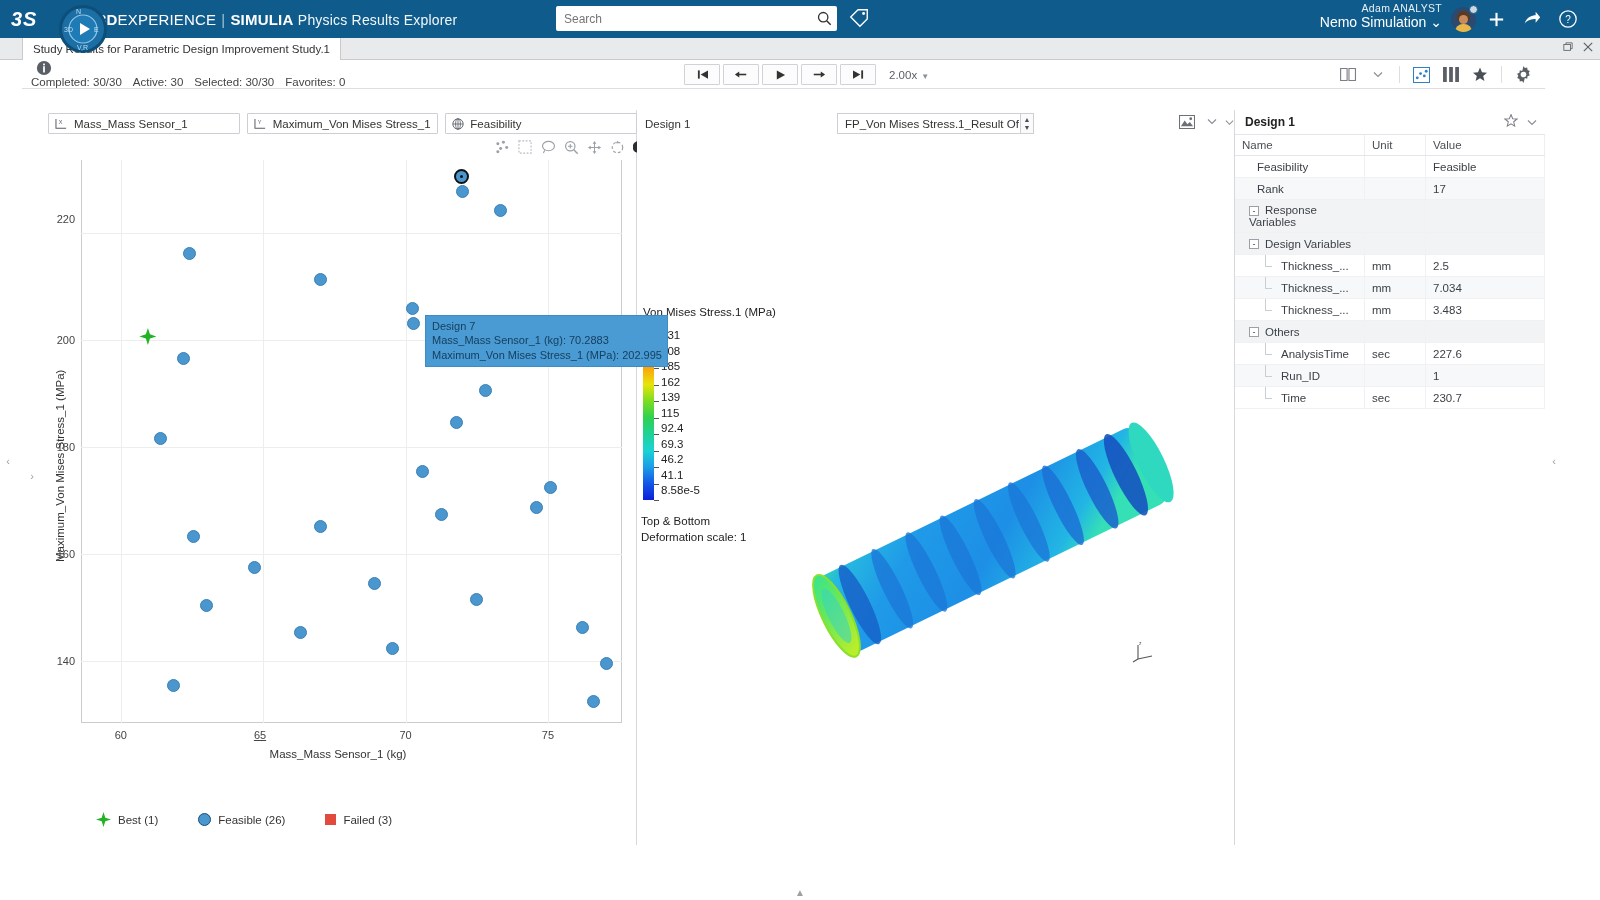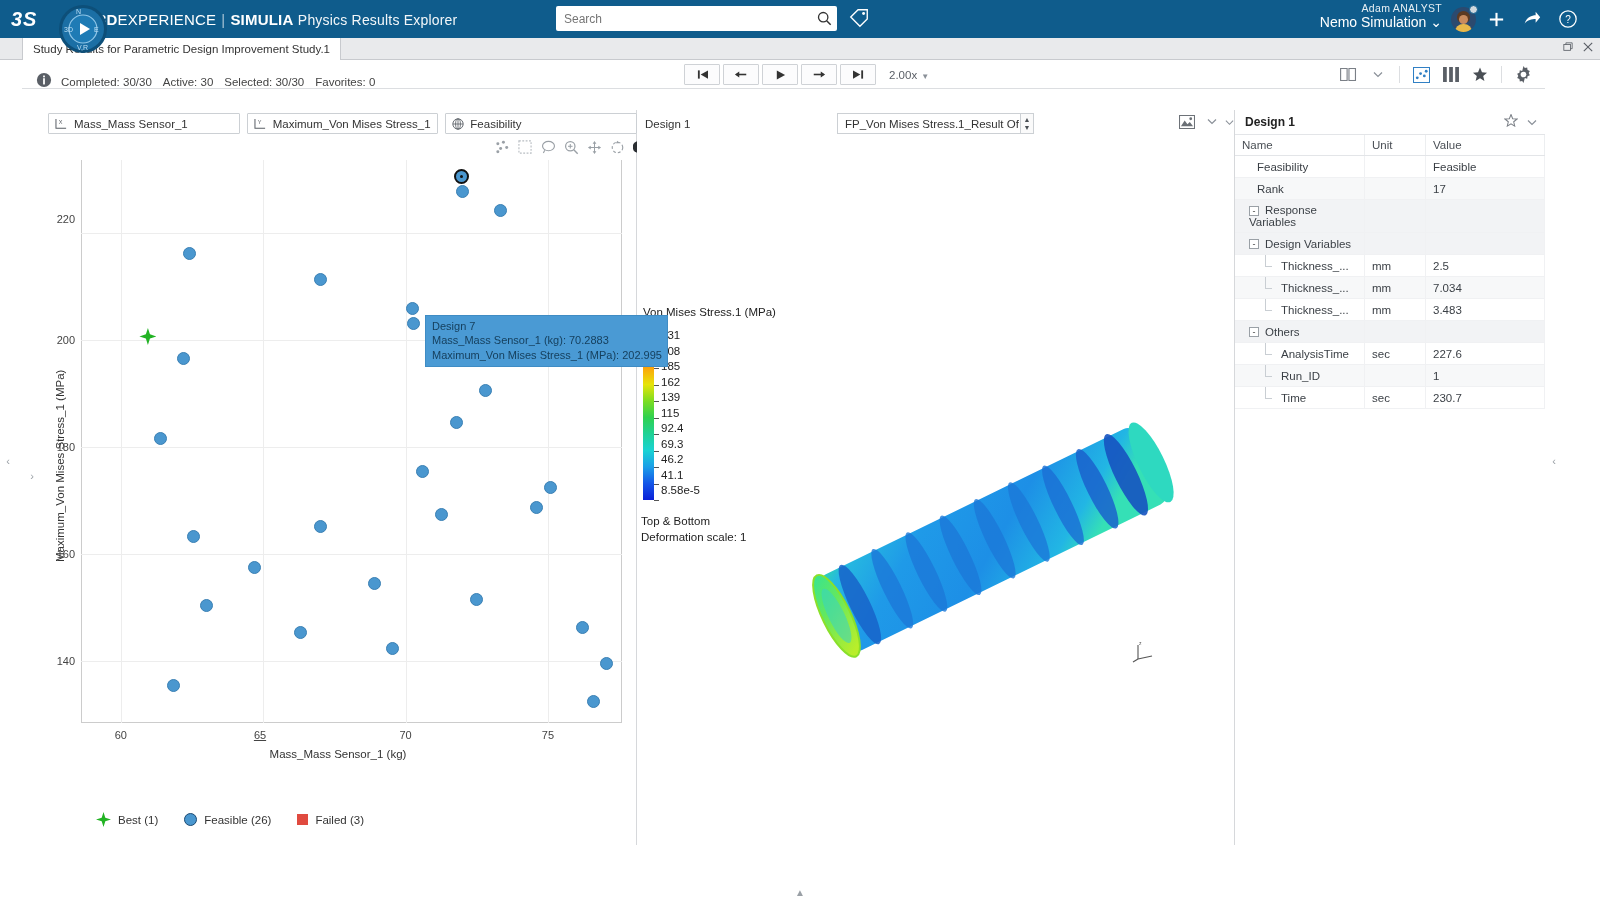--- a/index.html
+++ b/index.html
@@ -52,21 +52,21 @@
     position:absolute; left:22px; top:0; height:22px; padding:0 10px;
     background:#fff; border:1px solid #c8cace; border-bottom:none; border-top:none;
     display:flex; align-items:center; font-size:11.5px; color:#333;
   }
   .tabstrip-btns { position:absolute; right:6px; top:3px; display:flex; gap:8px; align-items:center; }
   .tsbtn { width:12px; height:12px; color:#5a5f66; display:flex; align-items:center; justify-content:center; font-size:11px; }
 
   
   .apptoolbar {
     position:absolute; left:22px; top:60px; width:1523px; height:29px;
-    background:#fff; border-bottom:1px solid #dcdee1; display:flex; align-items:flex-end;
+    background:#fff; border-bottom:1px solid #dcdee1; display:flex; align-items:flex-start;flex-direction:column;
   }
   .info-icon { margin-left:14px; width:16px; height:16px; flex:none; }
   .status-text { margin-left:9px; font-size:11.5px; color:#444; white-space:nowrap; }
   .status-text span { margin-right:11px; }
   .playback { position:absolute; left:662px; top:4px; display:flex; align-items:center; }
   .pbtn {
     width:36px; height:21px; border:1px solid #cfd2d6; background:#fcfcfd; margin-right:3px;
     display:flex; align-items:center; justify-content:center; color:#333; border-radius:1px;
   }
   .speed { margin-left:10px; font-size:11.5px; color:#5a5f66; }
@@ -110,21 +110,21 @@
   .ytick { position:absolute; font-size:11px; color:#444; transform:translateY(-50%); text-align:right; }
   .xlabel { position:absolute; width:100%; text-align:center; font-size:11.5px; color:#333; }
   .ylabel {
     position:absolute; font-size:11.5px; color:#333; white-space:nowrap;
     transform:rotate(-90deg); transform-origin:left top;
   }
   .tooltip {
     position:absolute; background:#4a9ad4; color:#16405e; border:1px solid #3f8cc4;
     padding:3px 5px 4px 6px; font-size:11px; line-height:1.28; white-space:nowrap; z-index:12;
   }
-  .chartlegend { position:absolute; left:56px; bottom:18px; display:flex; align-items:center; gap:26px; font-size:11.5px; color:#333; }
+  .chartlegend { position:absolute; left:56px; bottom:18px; display:flex; align-items:center; gap:40px; font-size:11.5px; color:#333; }
   .lgitem { display:flex; align-items:center; gap:7px; }
   .lg-best { width:15px; height:15px; background:#22b324;
              clip-path:polygon(50% 0%, 62% 38%, 100% 50%, 62% 62%, 50% 100%, 38% 62%, 0% 50%, 38% 38%); }
   .lg-feas { width:13px; height:13px; border-radius:50%; background:#4a97cf; border:1.5px solid #1b4a73; }
   .lg-fail { width:11px; height:11px; background:#e04a3f; }
 
   
   .viewport { position:absolute; left:637px; top:110px; width:597px; height:735px; background:#fff; }
   .vp-head { position:absolute; left:0; top:0; width:100%; height:27px; display:flex; align-items:center; }
   .vp-title { margin-left:8px; font-size:11.5px; color:#333; }

